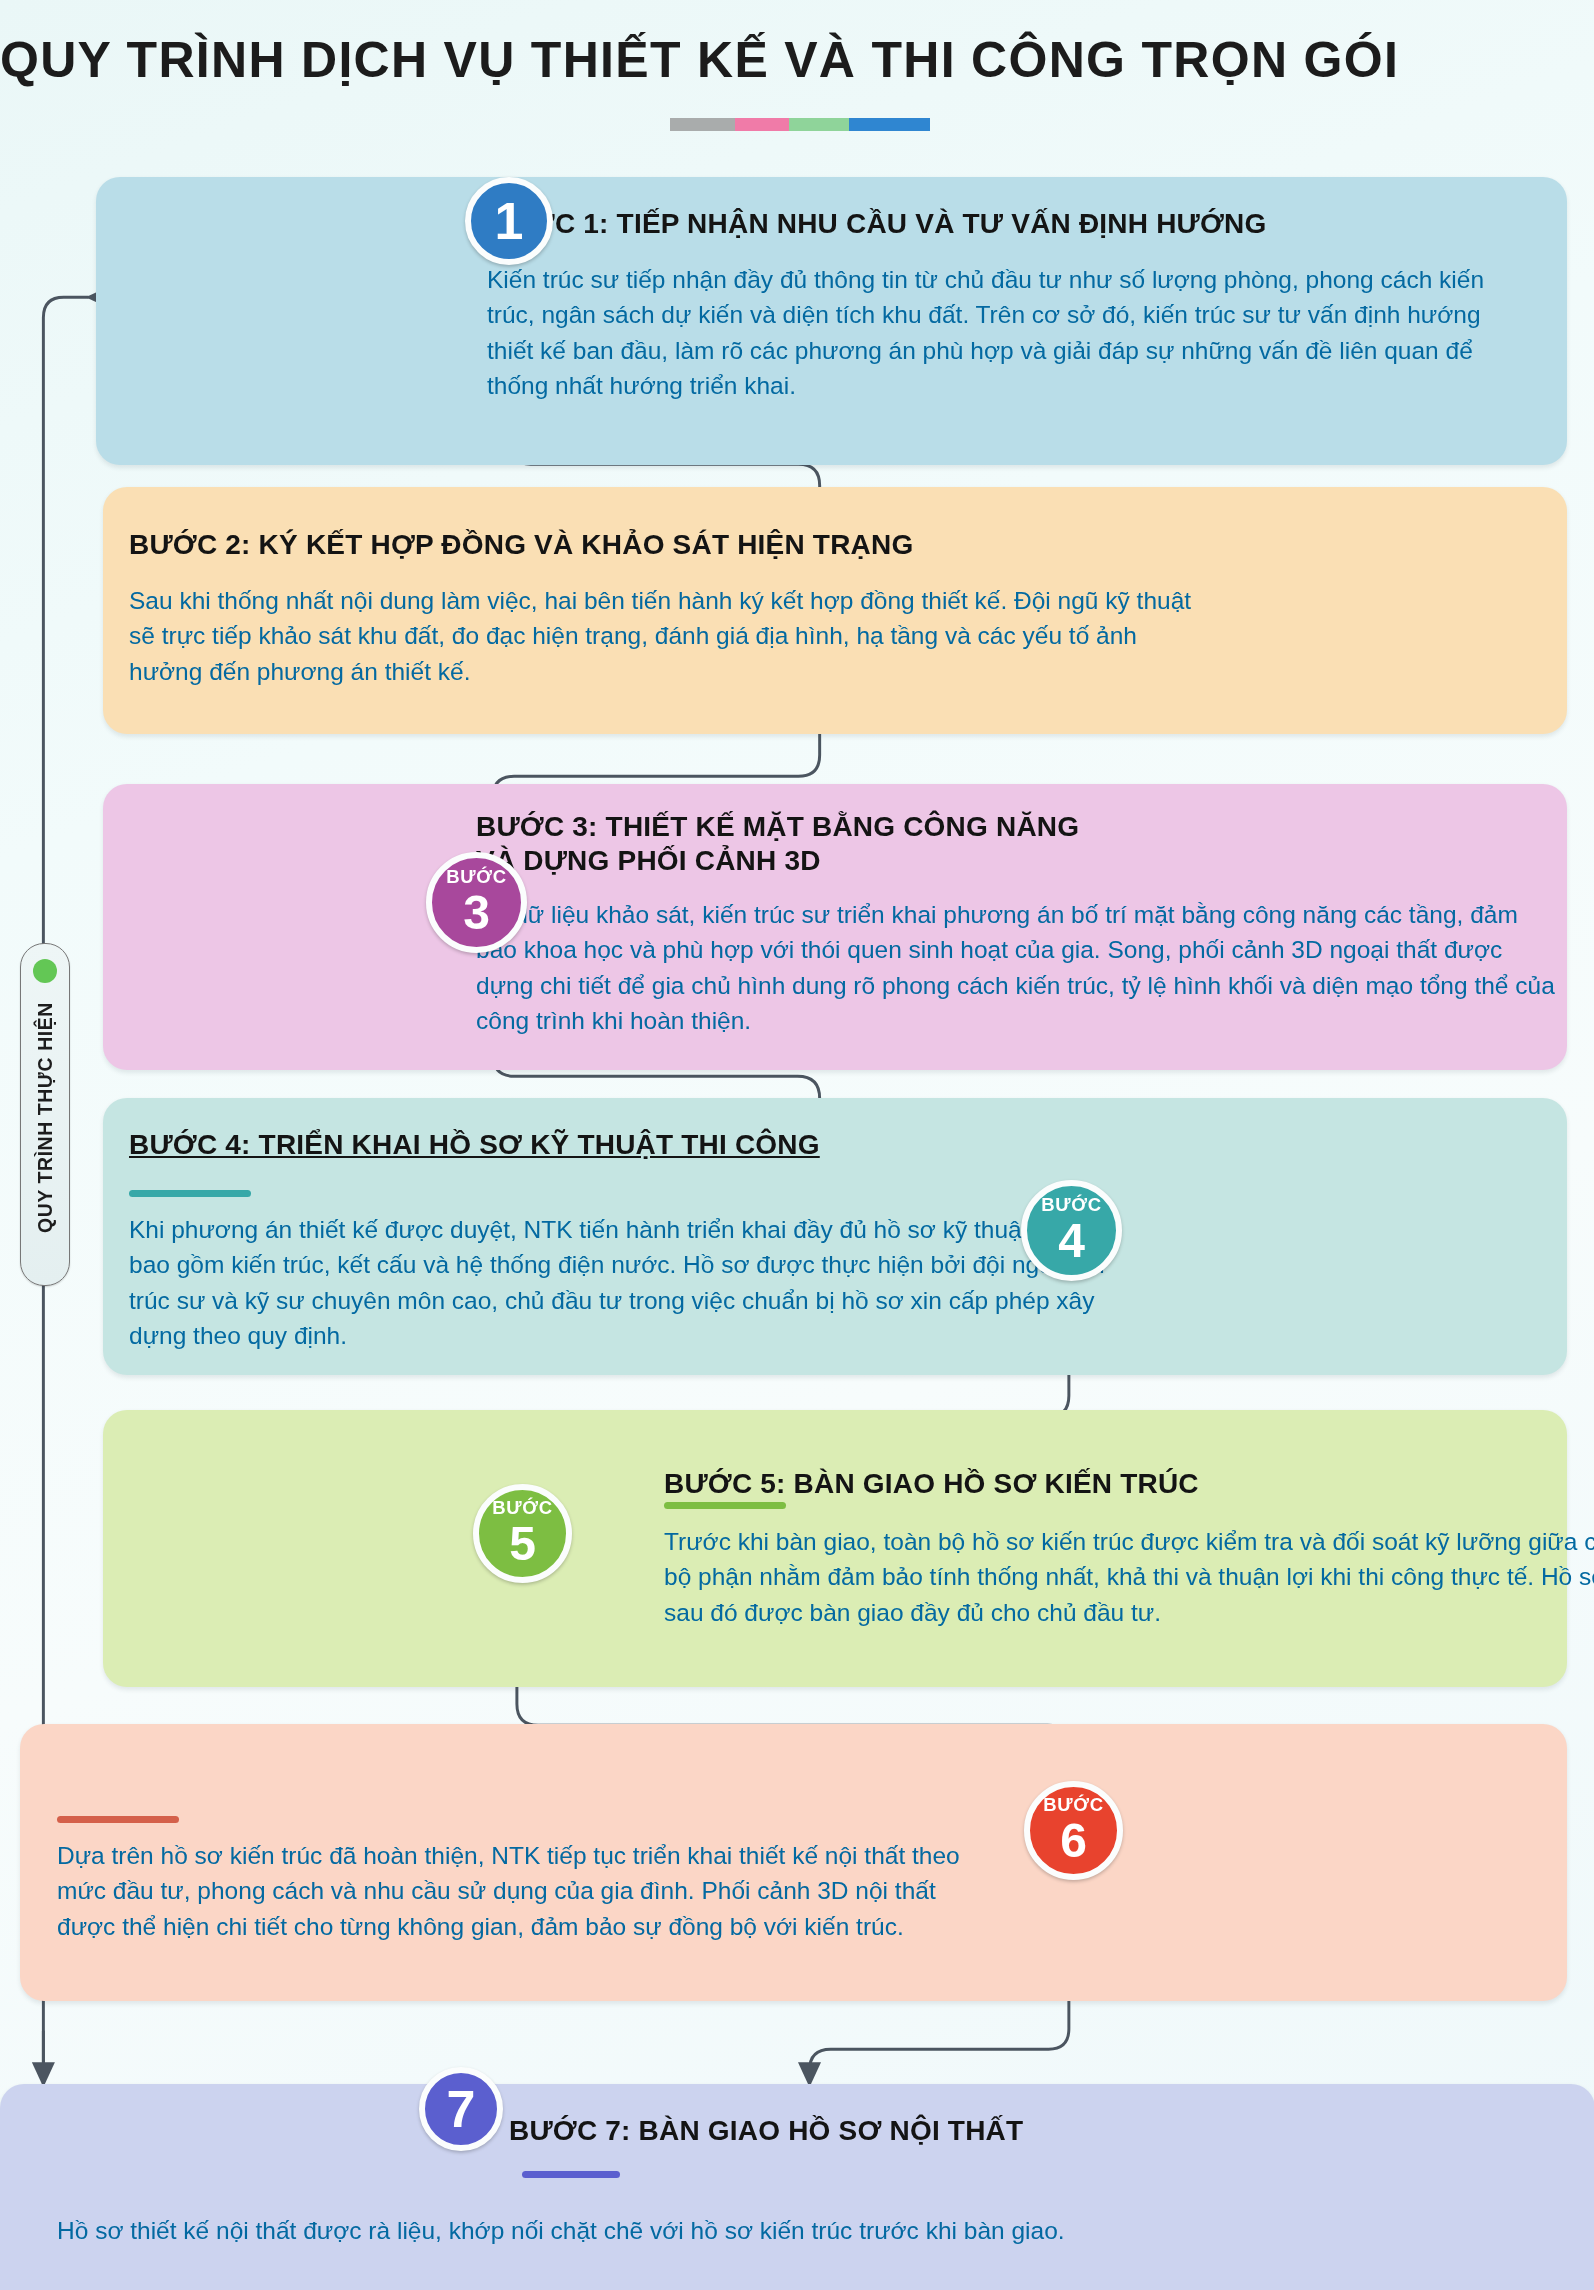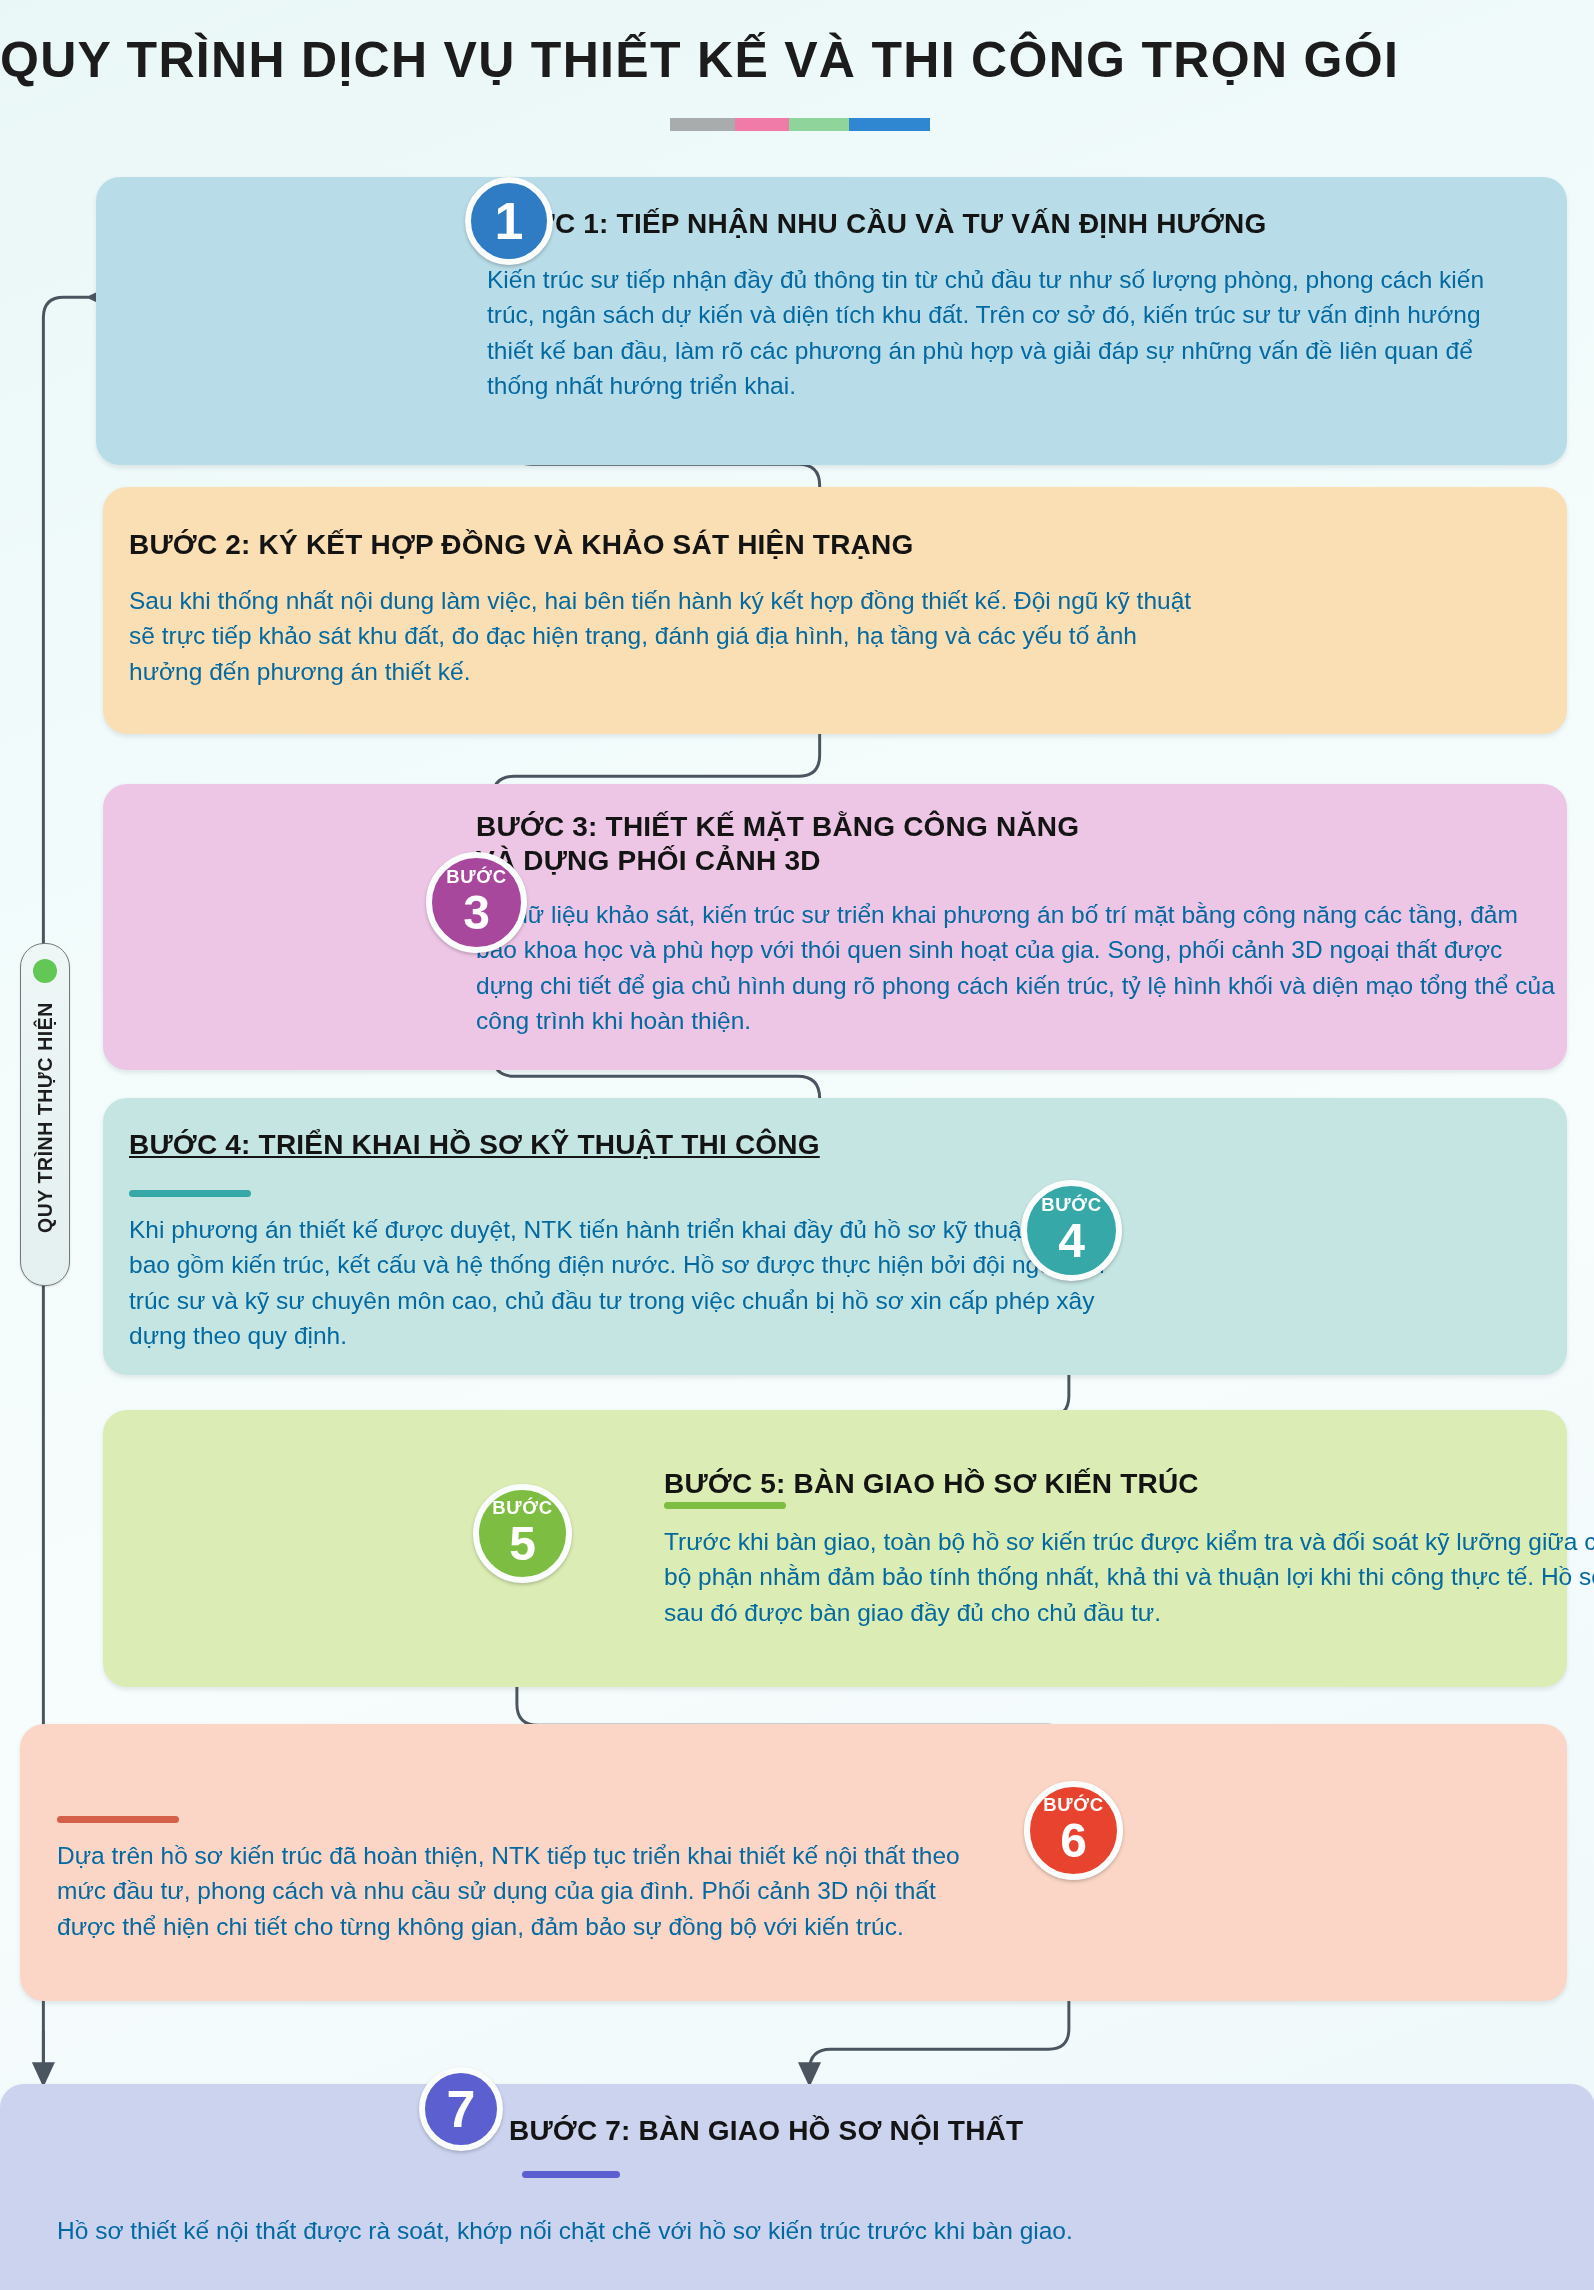--- a/index.html
+++ b/index.html
@@ -168,20 +168,20 @@
     <div class="body" style="left:37px;top:114px;width:941px;">Dựa trên hồ sơ kiến trúc đã hoàn thiện, NTK tiếp tục triển khai thiết kế nội thất theo mức đầu tư, phong cách và nhu cầu sử dụng của gia đình. Phối cảnh 3D nội thất được thể hiện chi tiết cho từng không gian, đảm bảo sự đồng bộ với kiến trúc.</div>
   </div>
   <div class="badge" style="left: 1024px; top: 1781px; width: 87px; height: 87px; background: rgb(232, 67, 46);">
     <span class="w">BƯỚC</span>
     <span class="n">6</span>
   </div>
 
   <div class="card" style="left: 0px; top: 2084px; width: 1595px; height: 207px; border-radius: 24px 24px 0px 0px; background: rgb(204, 211, 239);">
     <div class="head" style="left:509px;top:29.5px;width:923px;">BƯỚC 7: BÀN GIAO HỒ SƠ NỘI THẤT</div>
     <div class="uline" style="left: 522px; top: 87px; width: 98px; background: rgb(91, 95, 207);"></div>
-    <div class="body" style="left:57px;top:129px;width:1477px;">Hồ sơ thiết kế nội thất được rà soát, khớp nối chặt chẽ với hồ sơ kiến trúc trước khi bàn giao.</div>
+    <div class="body" style="left:57px;top:129px;width:1477px;">Hồ sơ thiết kế nội thất được rà liệu, khớp nối chặt chẽ với hồ sơ kiến trúc trước khi bàn giao.</div>
   </div>
   <div class="badge solo" style="left: 419px; top: 2067px; width: 72px; height: 72px; background: rgb(91, 95, 207);">
     <span class="n">7</span>
   </div>
 
 </div>
 
 
 </body></html>

